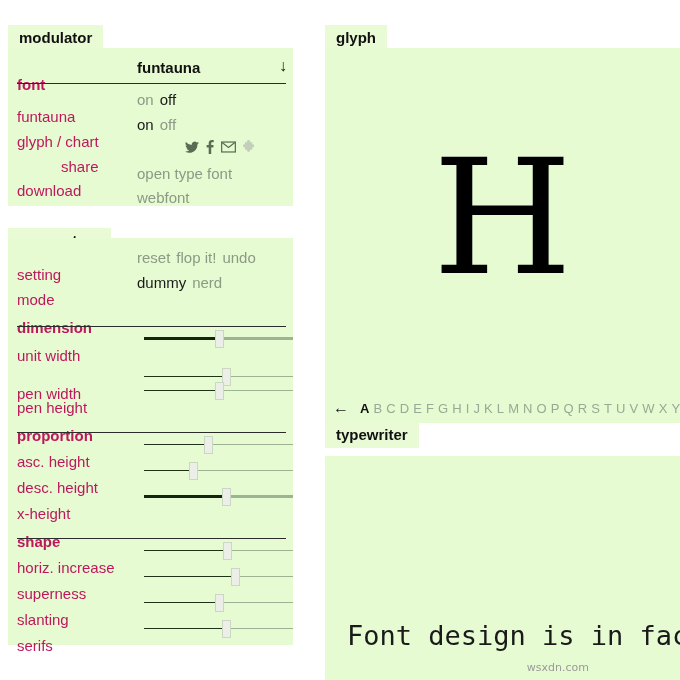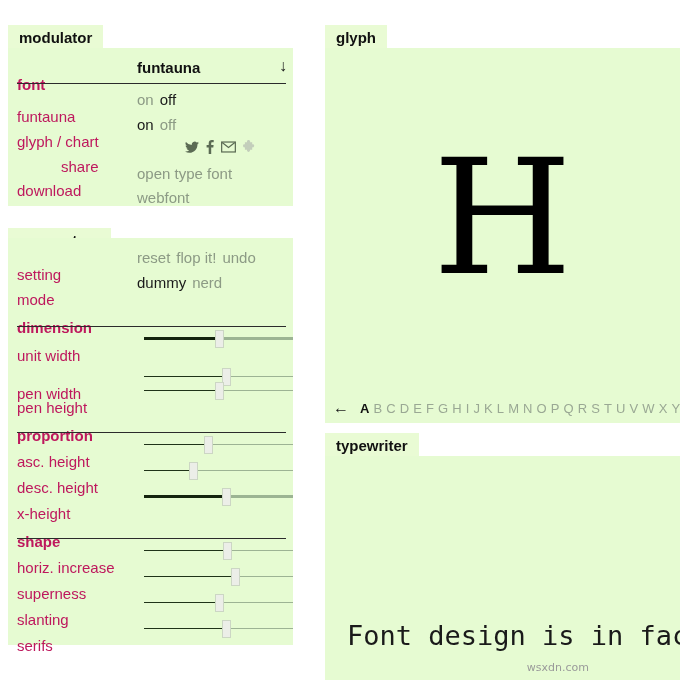--- a/index.html
+++ b/index.html
@@ -451,21 +451,21 @@
       <span class="alpha">T</span>
       <span class="alpha">U</span>
       <span class="alpha">V</span>
       <span class="alpha">W</span>
       <span class="alpha">X</span>
       <span class="alpha">Y</span>
 
     </div>
   </div>
 
-  <div class="tab" style="left:325px; top:433px;">typewriter</div>
+  <div class="tab" style="left:325px; top:422px;">typewriter</div>
 
   <div class="panel" id="typewriter-panel">
     <div id="typewriter-text">
       <div>Font design is in fac</div>
       
     </div>
   </div>
 
   <div id="watermark">wsxdn.com</div>
 </div>

